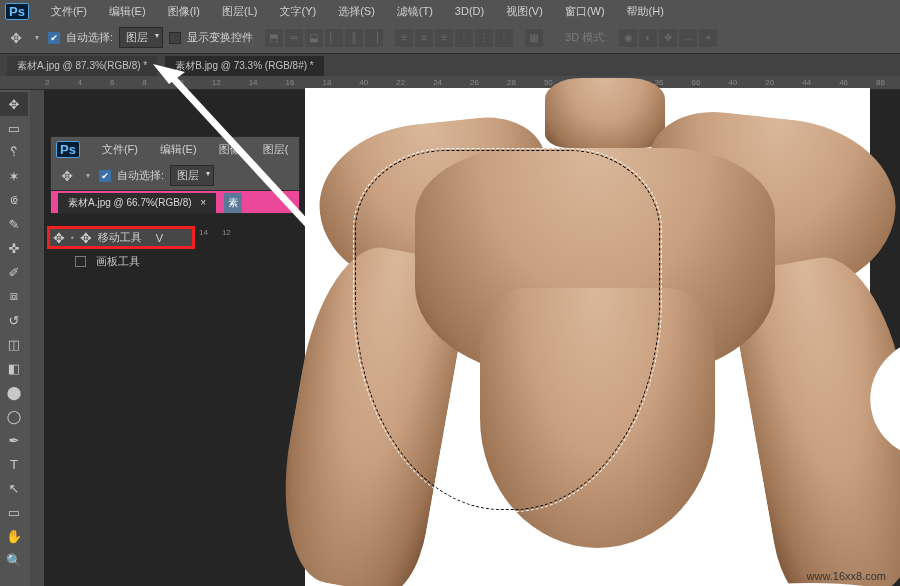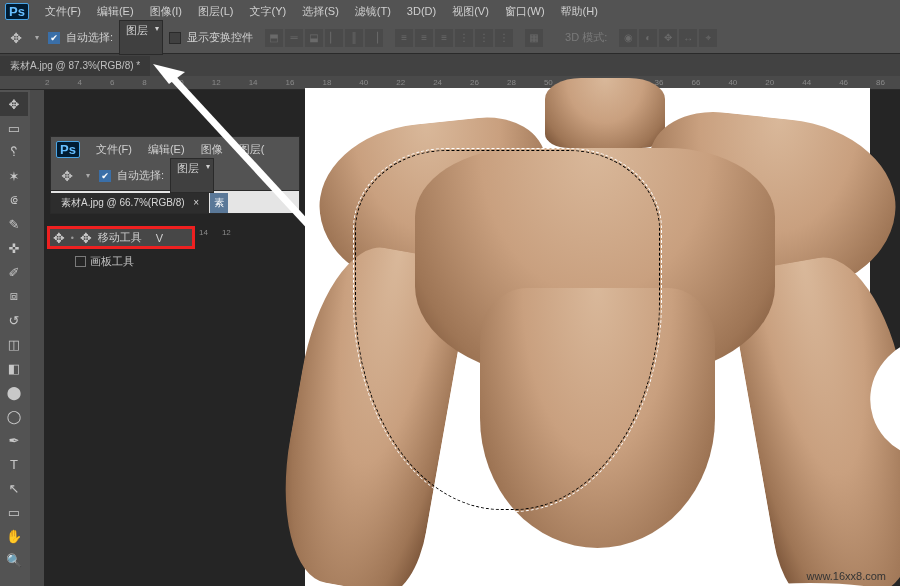--- a/index.html
+++ b/index.html
@@ -12,21 +12,21 @@
       color: #d0d0d0;
       overflow: hidden;
       position: relative;
     }
     .menubar {
       display: flex;
       align-items: center;
       background: #535353;
       height: 22px;
       padding-left: 5px;
-      gap: 0;
+      gap: 6px;
     }
     .ps-logo {
       font-family: Arial, sans-serif;
       font-weight: bold;
       font-size: 13px;
       color: #67bfff;
       background: #001c33;
       border: 1px solid #4aa5e6;
       padding: 0 3px;
       margin-right: 8px;
@@ -60,21 +60,21 @@
       background: #3a6fa8;
       display: inline-flex;
       align-items: center;
       justify-content: center;
       font-size: 9px;
       color: #fff;
     }
     .dropdown {
       background: #404040;
       border: 1px solid #2a2a2a;
-      padding: 2px 14px 16px 6px;
+      padding: 2px 14px 2px 6px;
       font-size: 11px;
       position: relative;
     }
     .dropdown .chev { position: absolute; right: 3px; top: 3px; font-size: 8px; }
     .tool-group {
       display: flex;
       gap: 2px;
       margin-left: 6px;
     }
     .mini-btn {
@@ -93,20 +93,21 @@
       height: 22px;
       align-items: end;
     }
     .doc-tab {
       padding: 3px 10px;
       font-size: 10px;
       color: #c0c0c0;
       background: #393939;
       margin-right: 1px;
       cursor: pointer;
+      margin-left: 7px;
     }
     .doc-tab.active { background: #2a2a2a; }
     .ruler-h {
       background: #4a4a4a;
       height: 14px;
       display: flex;
       align-items: center;
       font-size: 8px;
       color: #8a8a8a;
       padding-left: 45px;
@@ -155,21 +156,21 @@
       position: absolute;
       left: 50px;
       top: 136px;
       width: 250px;
       background: #535353;
       border: 1px solid #2a2a2a;
       z-index: 50;
     }
     .overlay-panel .menubar { height: 24px; }
     .overlay-panel .options-bar { height: 30px; border-bottom: 1px solid #2a2a2a;}
-    .overlay-panel .tab-bar { background: #e5e5e5; text-align: right; }
+    .overlay-panel .tab-bar { background: #ec4899; text-align: right; }
     .overlay-panel .doc-tab.active { background: #2d2d2d; color: #d8d8d8; }
     .close-x { margin-left: 6px; font-size: 10px; }
     
     .highlight-box {
       position: absolute;
       left: 47px;
       top: 226px;
       width: 148px;
       height: 23px;
       border: 3px solid #ee2020;
@@ -193,21 +194,21 @@
     }
     .tool-submenu-line {
       position: absolute;
       left: 75px;
       top: 254px;
       font-size: 11px;
       color: #c0c0c0;
       z-index: 55;
       display:flex;
       align-items:center;
-      gap:4px;
+      gap:10px;
     }
     .checkbox-empty{
       width:11px;height:11px;border:1px solid #7a7a7a;display:inline-block;
     }
 
     .arrow {
       position: absolute;
       left: 145px;
       top: 62px;
       width: 180px;
@@ -324,20 +325,21 @@
     <span class="mini-btn disabled">◉</span>
     <span class="mini-btn disabled">◐</span>
     <span class="mini-btn disabled">✥</span>
     <span class="mini-btn disabled">↔</span>
     <span class="mini-btn disabled">⌖</span>
   </span>
 </div>
 
 <div class="tab-bar">
   <div class="doc-tab">素材A.jpg @ 87.3%(RGB/8) *</div>
+  <div class="doc-tab active">素材B.jpg @ 73.3% (RGB/8#) *</div>
 </div>
 
 <div class="ruler-h">
   <span>2</span>
   <span>4</span>
   <span>6</span>
   <span>8</span>
   <span>10</span>
   <span>12</span>
   <span>14</span>

